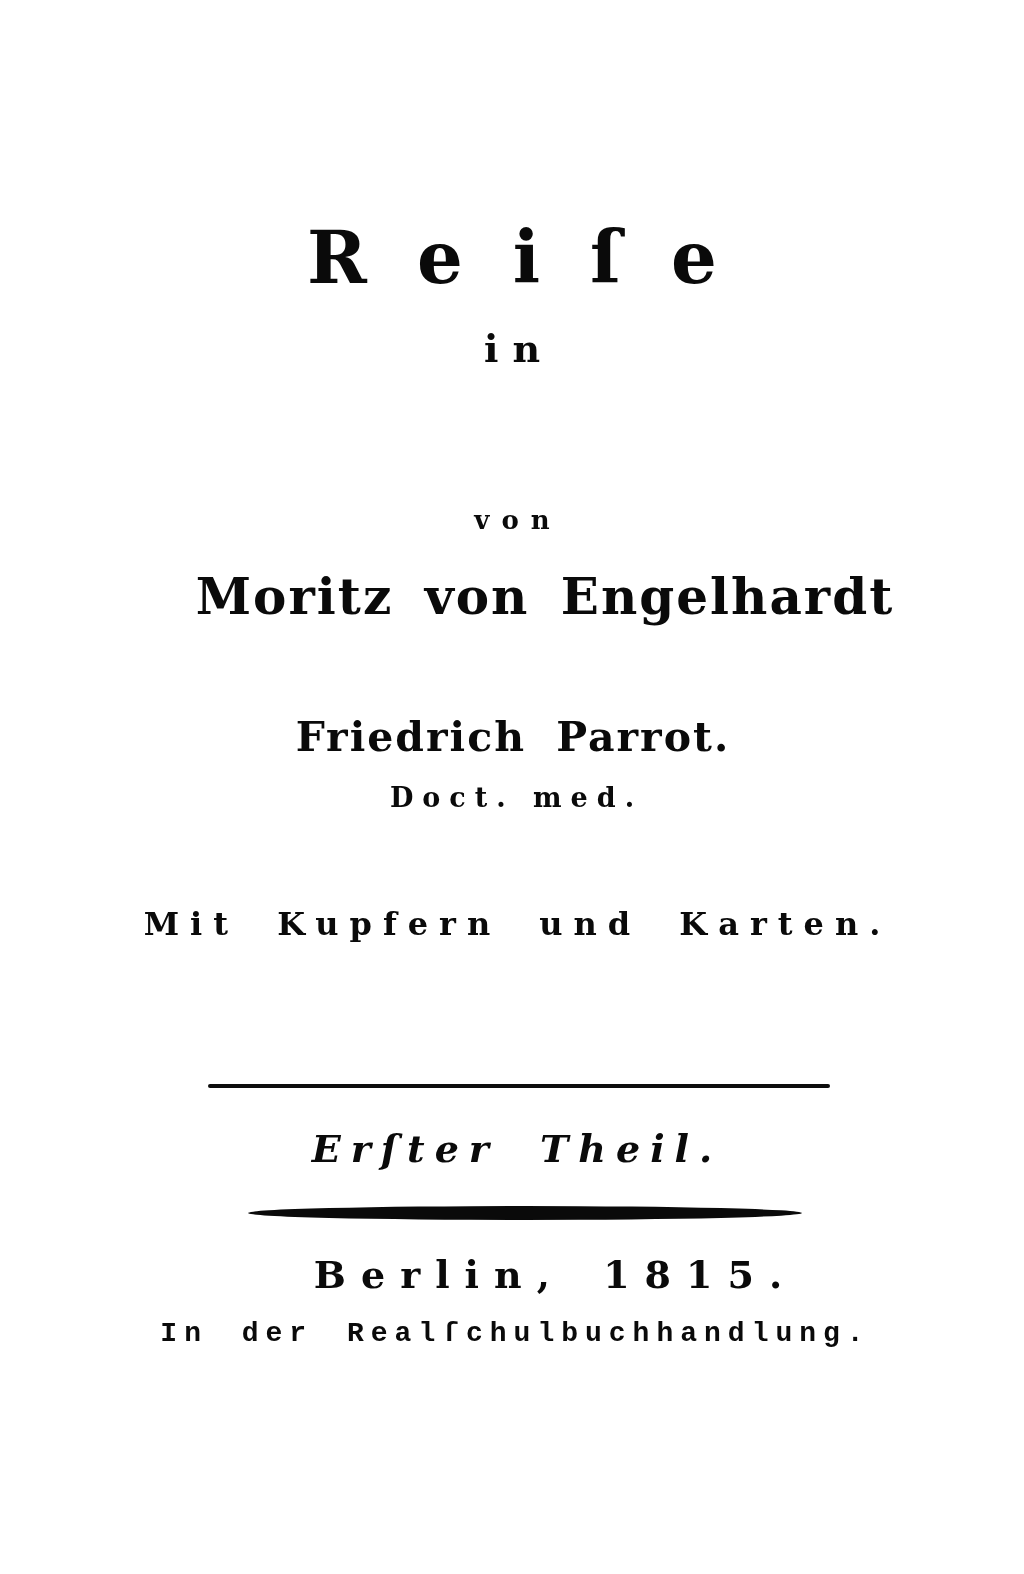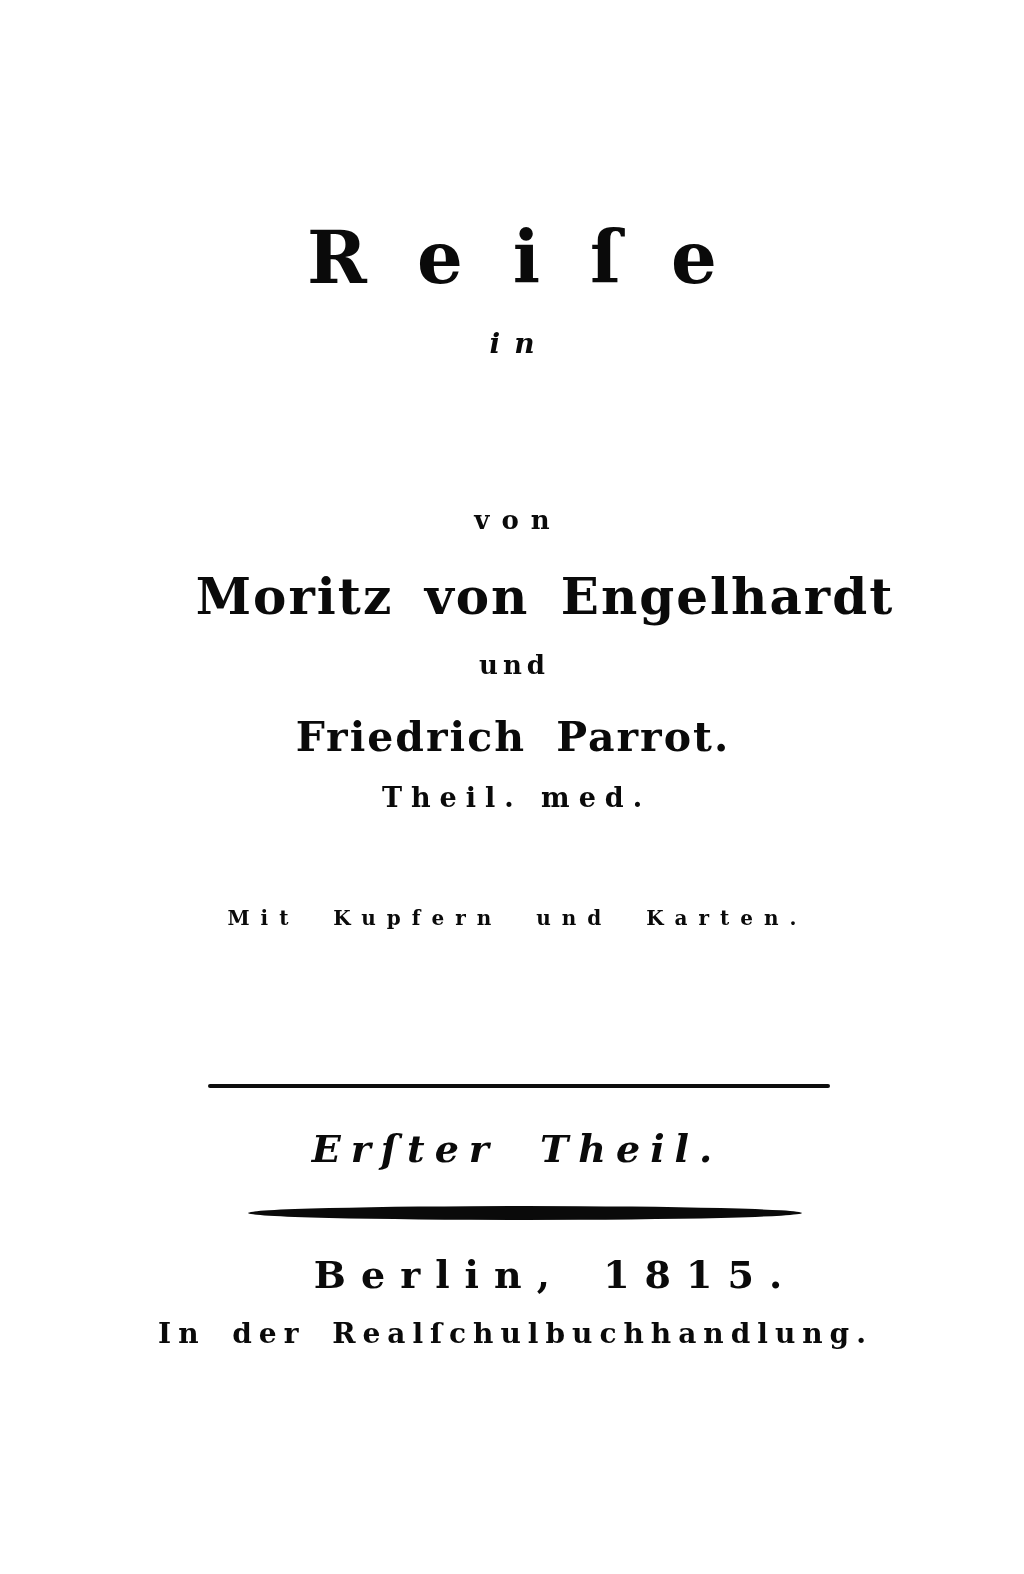--- a/index.html
+++ b/index.html
@@ -29,24 +29,23 @@
   
   .title {
     top: 222px;
     font-size: 72px;
     letter-spacing: 50px;
     text-indent: 50px;
   }
   
   .conn-in {
     top: 330px;
-    font-size: 28px;
+    font-size: 38px;
     letter-spacing: 14px;
     text-indent: 14px;
-    font-style: italic;
   }
   
   .subtitle {
     top: 398px;
     font-size: 56px;
     letter-spacing: 3px;
     word-spacing: 18px;
     text-indent: 3px;
   }
   
@@ -83,21 +82,21 @@
   
   .degree {
     top: 784px;
     font-size: 27px;
     letter-spacing: 9px;
     text-indent: 9px;
   }
   
   .illus-note {
     top: 908px;
-    font-size: 20px;
+    font-size: 32px;
     letter-spacing: 11px;
     word-spacing: 16px;
     text-indent: 11px;
   }
   
   .rule-thin {
     position: absolute;
     top: 1084px;
     left: 208px;
     width: 622px;
@@ -133,41 +132,41 @@
     text-indent: 15px;
     margin-left: 36px;
   }
   
   .imprint-publisher {
     top: 1320px;
     font-size: 28px;
     letter-spacing: 7px;
     word-spacing: 10px;
     text-indent: 7px;
+    font-family: Liberation Mono, monospace;
   }
 </style>
 </head>
 <body>
 
 <div class="page">
 
   <div class="line title">Reiſe</div>
 
   <div class="line conn-in">in</div>
 
 
   <div class="line conn-von">von</div>
 
   <div class="line author1">Moritz von Engelhardt</div>
 
-  <div class="line conn-und">und</div>
 
   <div class="line author2">Friedrich Parrot.</div>
 
-  <div class="line degree">Theil. med.</div>
+  <div class="line degree">Doct. med.</div>
 
   <div class="line illus-note">Mit Kupfern und Karten.</div>
 
   <div class="rule-thin"></div>
 
   <div class="line volume">Erſter Theil.</div>
 
   <div class="rule-swelled"></div>
 
   <div class="line imprint-city">Berlin, 1815.</div>

